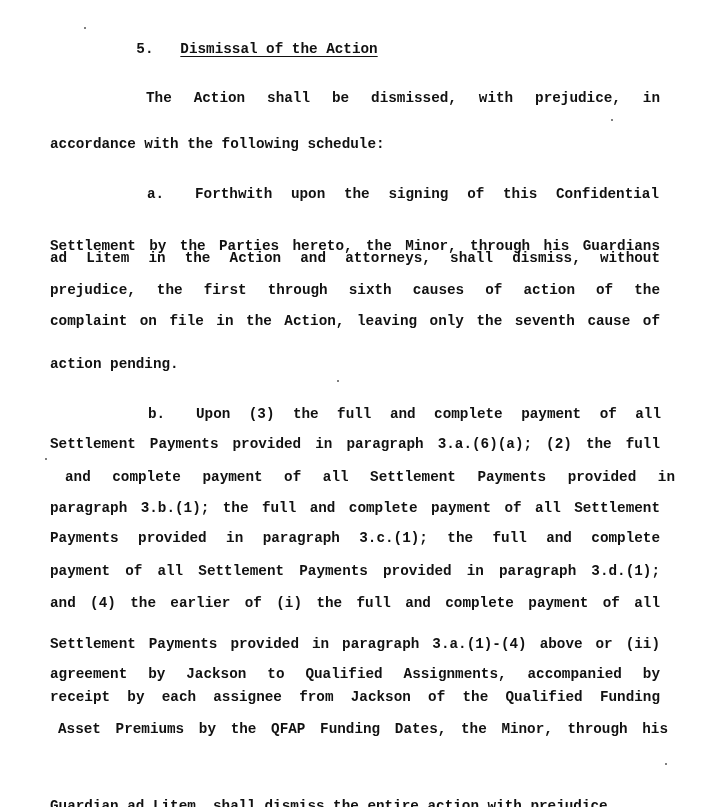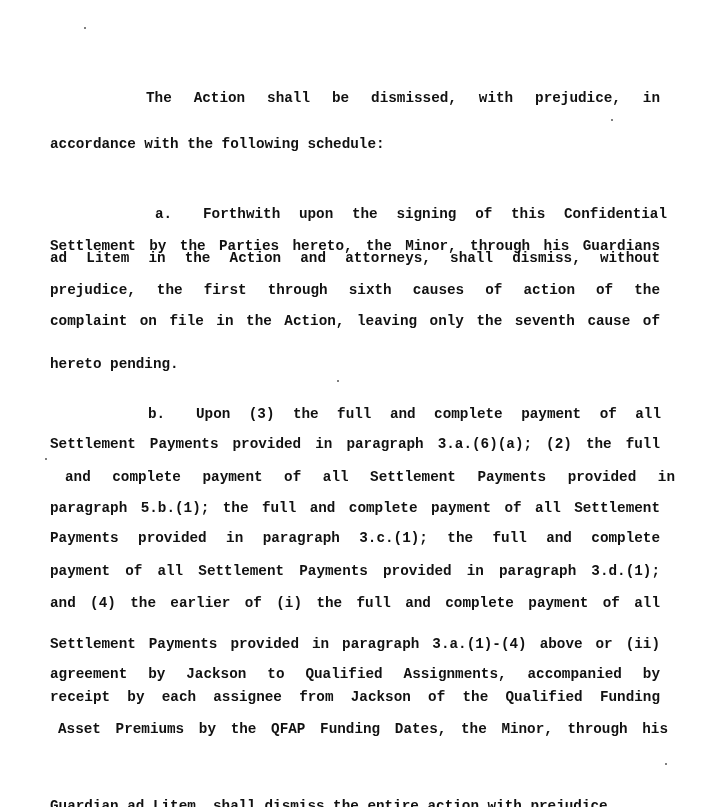--- a/index.html
+++ b/index.html
@@ -46,23 +46,22 @@
     }
     .line.last {
       text-align-last: left;
       margin-top: 14px;
     }
     .line.indent-p {
       left: 146px;
       width: 514px;
     }
     .line.indent-a {
-      left: 155px;
+      left: 147px;
       width: 512px;
-      margin-top: 20px;
     }
     .line.indent-b {
       left: 148px;
       width: 513px;
     }
     .sub-label {
       display: inline-block;
       width: 48px;
       text-align-last: left;
     }
@@ -71,44 +70,47 @@
       width: 2px; height: 2px;
       background: #555;
       border-radius: 1px;
     }
   </style>
 </head>
 <body>
 
 <div class="page">
 
+  <div class="heading">
+    <span class="num">5.</span><span class="title">Dismissal of the Action</span>
+  </div>
 
   <div>
     <div class="line indent-p" style="top:90px;">The Action shall be dismissed, with prejudice, in</div>
     <div class="line last" style="top:122px;">accordance with the following schedule:</div>
   </div>
 
   <div>
     <div class="line indent-a" style="top:186px;">
       <span class="sub-label">a.</span><span>Forthwith upon the signing of this Confidential</span>
     </div>
     <div class="line" style="top:218px;margin-top:20px;">Settlement by the Parties hereto, the Minor, through his Guardians</div>
     <div class="line" style="top:250px;">ad Litem in the Action and attorneys, shall dismiss, without</div>
     <div class="line" style="top:282px;">prejudice, the first through sixth causes of action of the</div>
     <div class="line" style="top:313px;">complaint on file in the Action, leaving only the seventh cause of</div>
-    <div class="line last" style="top:342px;">hereto pending.</div>
+    <div class="line last" style="top:342px;">action pending.</div>
   </div>
 
   <div>
     <div class="line indent-b" style="top:406px;">
       <span class="sub-label">b.</span><span>Upon (3) the full and complete payment of all</span>
     </div>
     <div class="line" style="top:436px;">Settlement Payments provided in paragraph 3.a.(6)(a); (2) the full</div>
     <div class="line" style="top:469px;margin-left:15px;">and complete payment of all Settlement Payments provided in</div>
-    <div class="line" style="top:500px;">paragraph 5.b.(1); the full and complete payment of all Settlement</div>
+    <div class="line" style="top:500px;">paragraph 3.b.(1); the full and complete payment of all Settlement</div>
     <div class="line" style="top:530px;">Payments provided in paragraph 3.c.(1); the full and complete</div>
     <div class="line" style="top:563px;">payment of all Settlement Payments provided in paragraph 3.d.(1);</div>
     <div class="line" style="top:595px;">and (4) the earlier of (i) the full and complete payment of all</div>
     <div class="line" style="top:636px;">Settlement Payments provided in paragraph 3.a.(1)-(4) above or (ii)</div>
     <div class="line" style="top:666px;">agreement by Jackson to Qualified Assignments, accompanied by</div>
     <div class="line" style="top:689px;">receipt by each assignee from Jackson of the Qualified Funding</div>
     <div class="line" style="top:721px;margin-left:8px;">Asset Premiums by the QFAP Funding Dates, the Minor, through his</div>
     <div class="line last" style="top:784px;">Guardian ad Litem, shall dismiss the entire action with prejudice.</div>
   </div>
 

